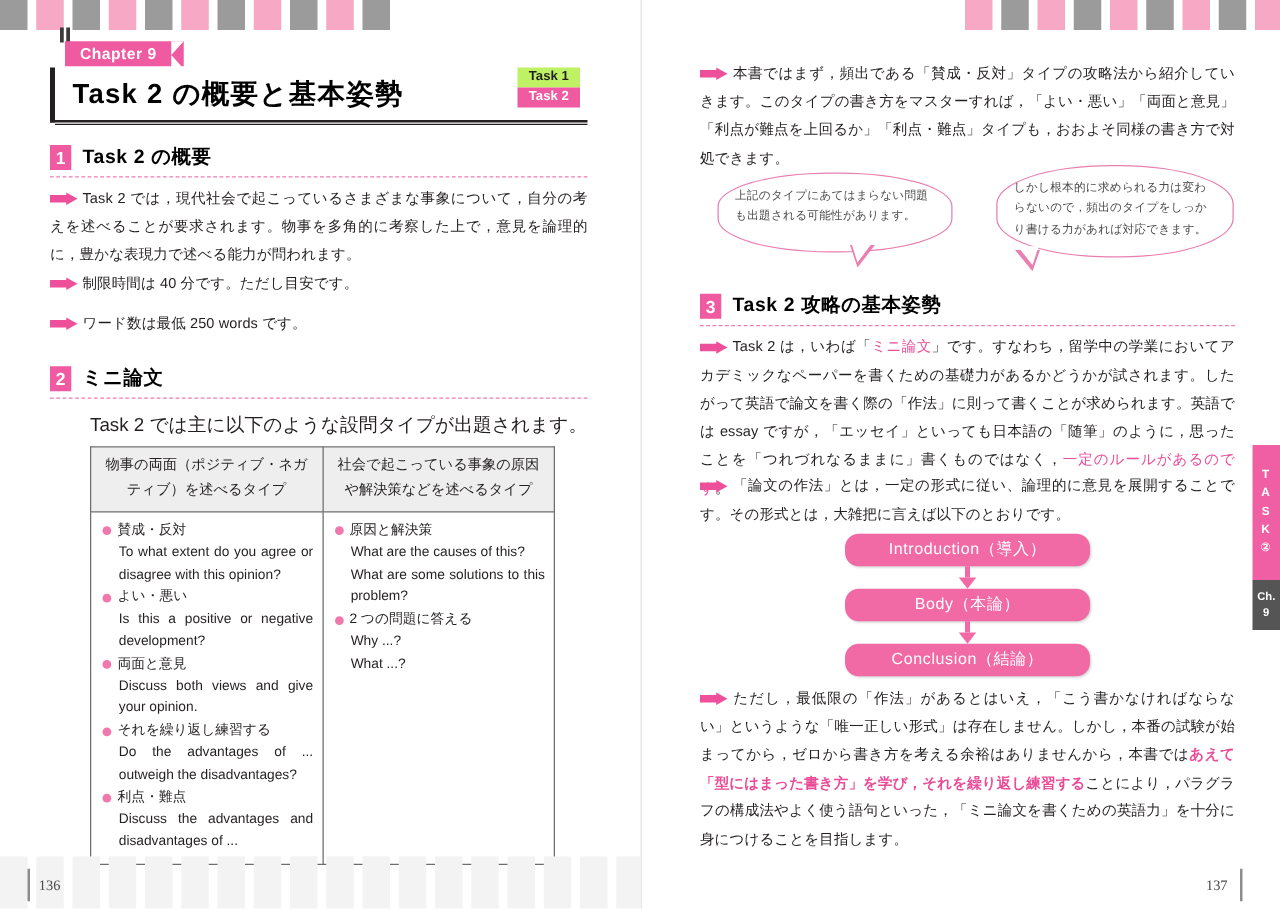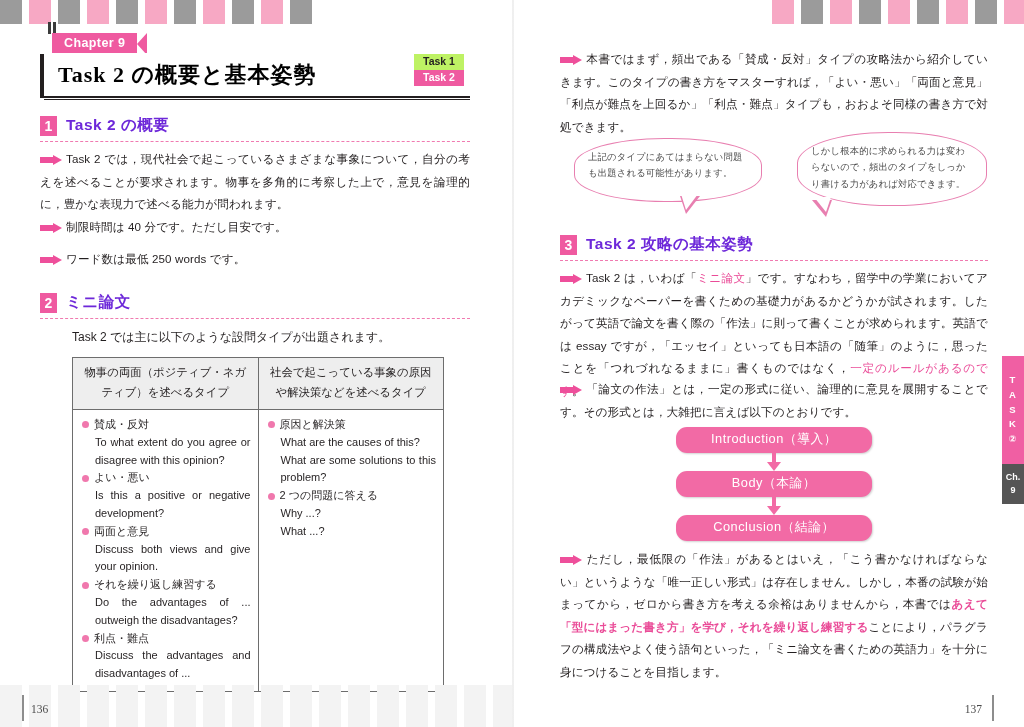--- a/index.html
+++ b/index.html
@@ -113,21 +113,20 @@
     left: 0; bottom: -4px;
     width: 100%;
     height: 1px;
     background: #231f20;
   }
   .chapter-title {
     font-size: 22px;
     font-weight: bold;
     letter-spacing: 1px;
     color: #000000;
-    font-family: Liberation Serif, serif;
   }
   .task-badges {
     position: absolute;
     right: 6px;
     top: 0px;
     width: 50px;
   }
   .task-badge {
     font-size: 10.5px;
     font-weight: bold;
@@ -156,21 +155,21 @@
     font-size: 14px;
     font-weight: bold;
     width: 17px;
     height: 20px;
     line-height: 20px;
     text-align: center;
   }
   .sec-title {
     font-size: 15.5px;
     font-weight: bold;
-    color: #6d28d9;
+    color: #000000;
     letter-spacing: 0.5px;
   }
   .sec-rule {
     border-top: 1.6px dashed #f07ab0;
     margin-top: 2px;
   }
 
   
   .para {
     font-size: 11.6px;
@@ -196,21 +195,21 @@
   }
   .arrow::after {
     content: "";
     position: absolute;
     left: 13px; top: -0.5px;
     width: 0; height: 0;
     border-top: 5px solid transparent;
     border-bottom: 5px solid transparent;
     border-left: 9px solid #ee4f9b;
   }
-  .plain-line { font-size: 12px; line-height: 1.95; }
+  .plain-line { font-size: 15px; line-height: 1.95; }
 
   
   .type-table {
     position: absolute;
     left: 72px;
     top: 357px;
     width: 372px;
     border: 1.2px solid #6d6d6d;
     border-collapse: collapse;
     background: #fff;

